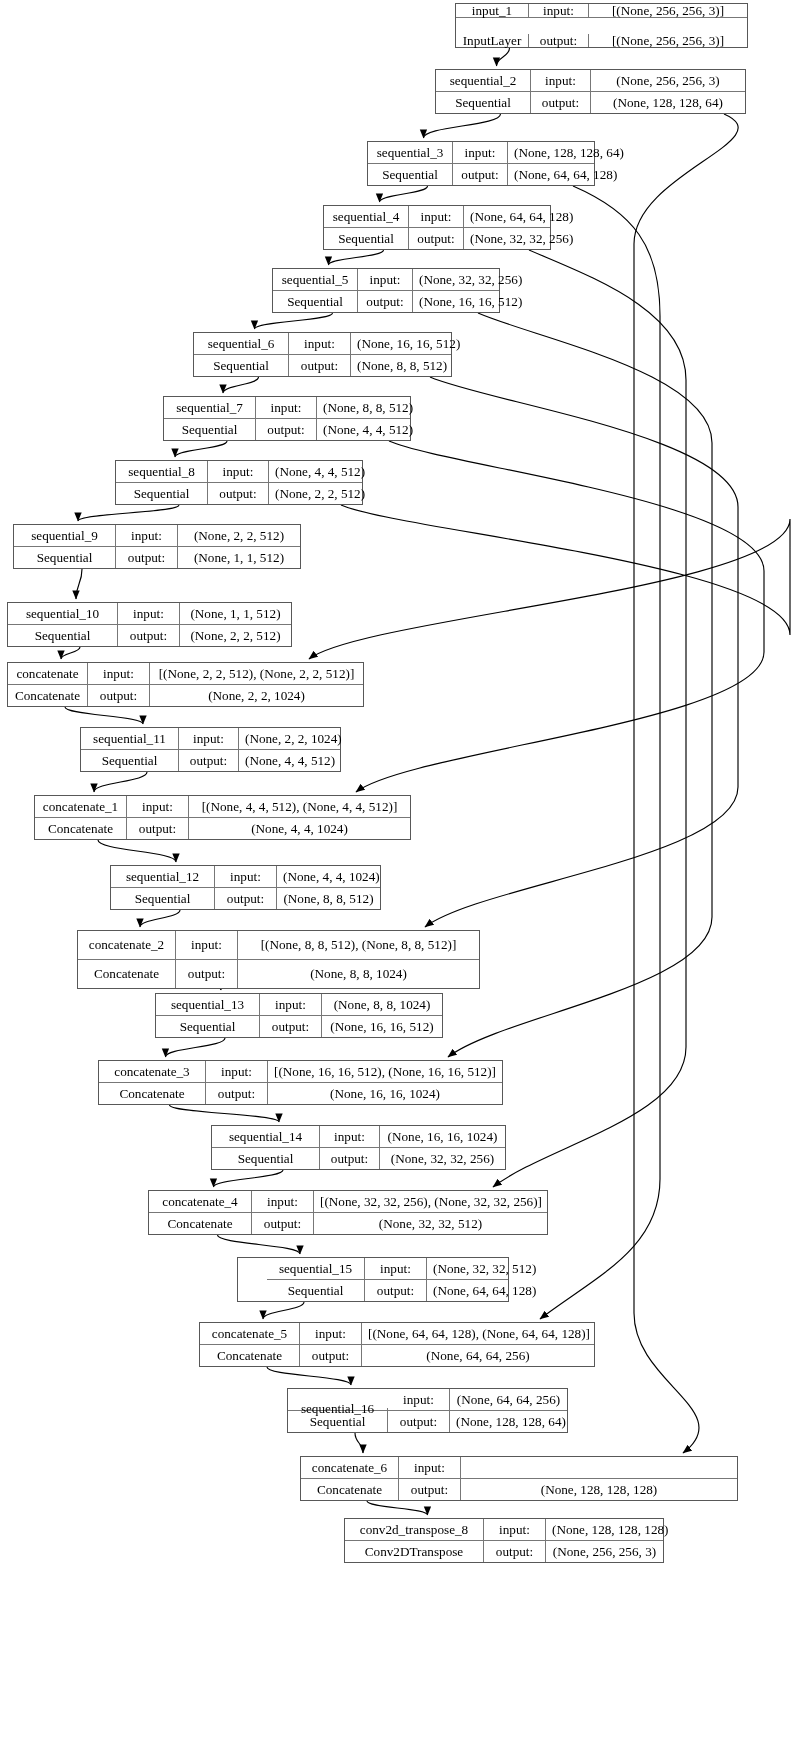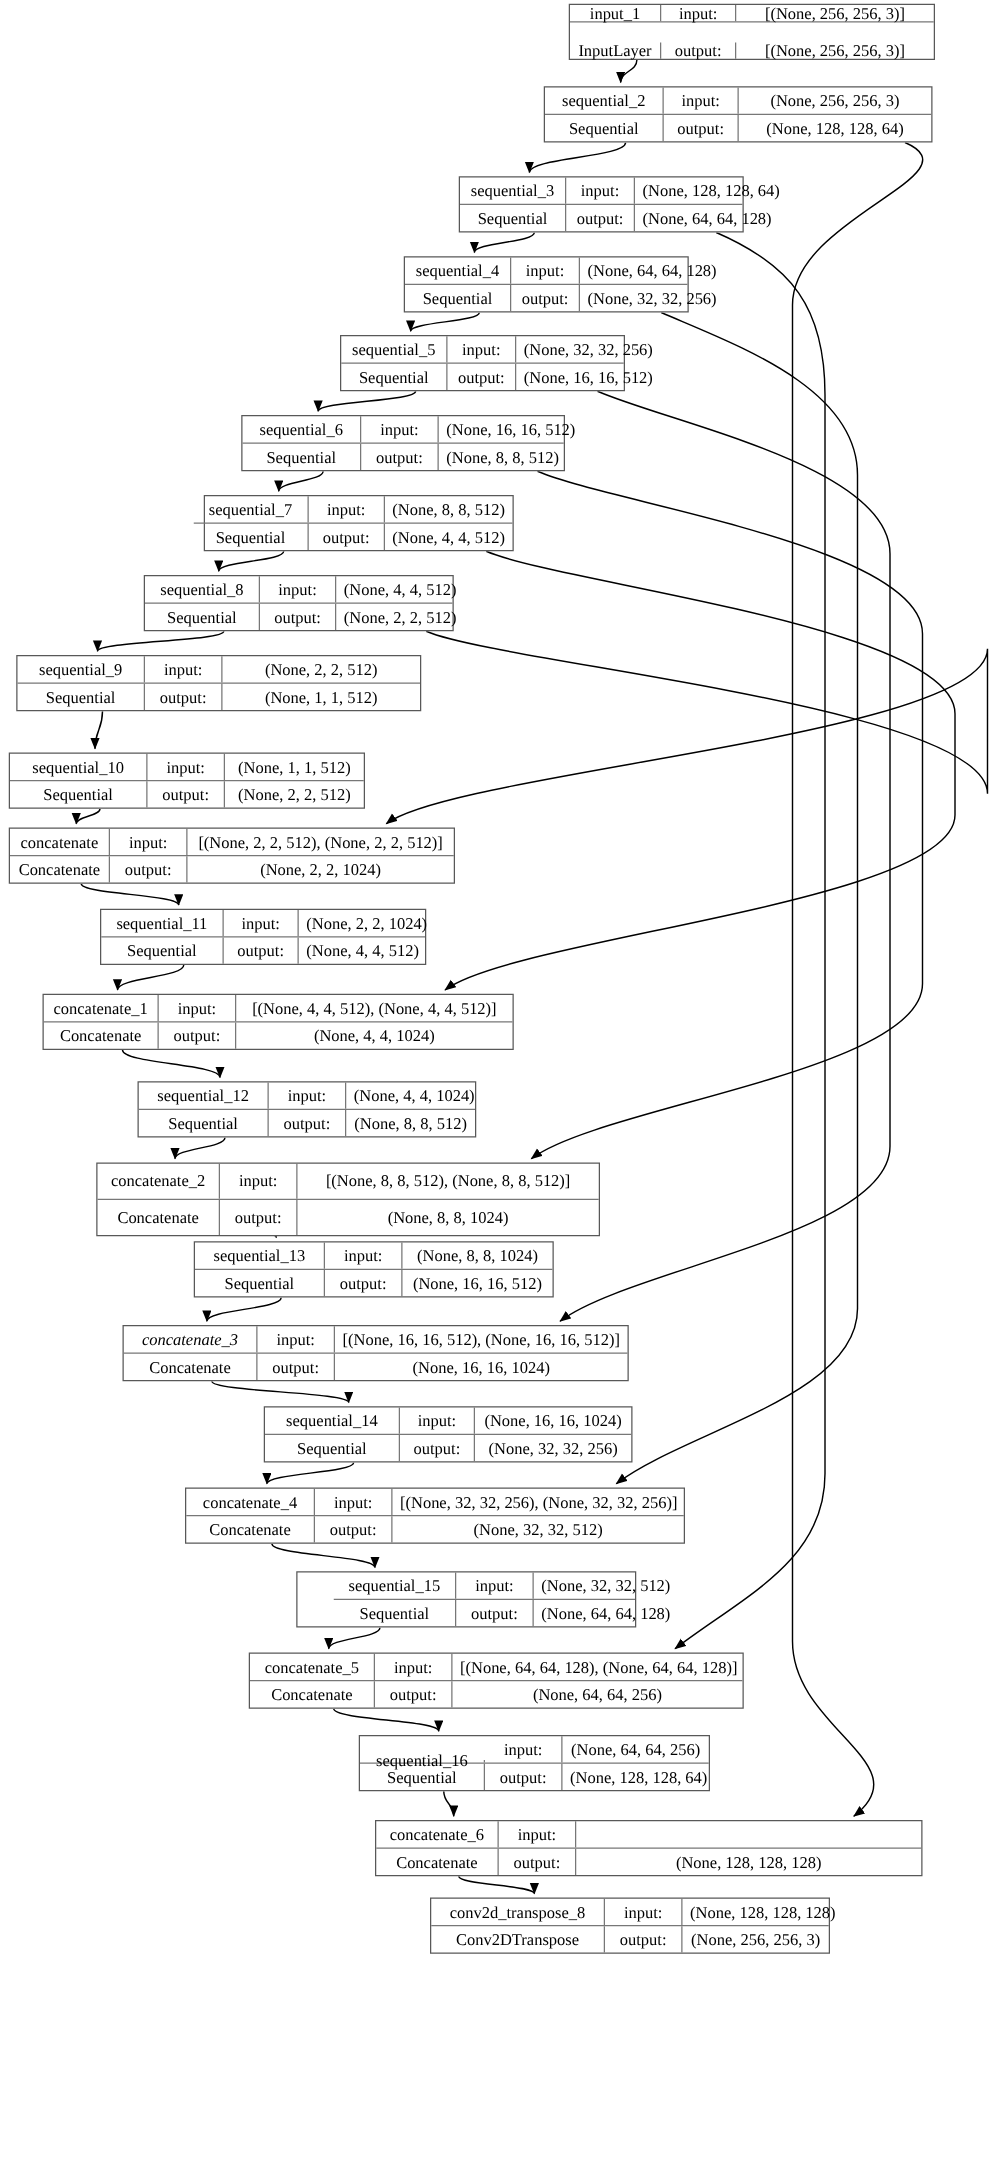--- a/index.html
+++ b/index.html
@@ -127,21 +127,21 @@
           <div class="cell c-name" style="width: 95px; flex: 0 0 95px;">sequential_6</div>
           <div class="cell c-io" style="width: 62px; flex: 0 0 62px;">input:</div>
           <div class="cell c-shape">(None, 16, 16, 512)</div>
         </div>
         <div class="nrow">
           <div class="cell c-name" style="width: 95px; flex: 0 0 95px;">Sequential</div>
           <div class="cell c-io" style="width: 62px; flex: 0 0 62px;">output:</div>
           <div class="cell c-merged">(None, 8, 8, 512)</div>
         </div>
       </div>
-      <div class="node" style="left: 163px; top: 396px; width: 248px; height: 45px; align-items: flex-end;">
+      <div class="node" style="left: 163px; top: 396px; width: 248px; height: 45px;">
         <div class="nrow top">
           <div class="cell c-name" style="width: 92px; flex: 0 0 92px;">sequential_7</div>
           <div class="cell c-io" style="width: 61px; flex: 0 0 61px;">input:</div>
           <div class="cell c-shape">(None, 8, 8, 512)</div>
         </div>
         <div class="nrow">
           <div class="cell c-name" style="width: 92px; flex: 0 0 92px;">Sequential</div>
           <div class="cell c-io" style="width: 61px; flex: 0 0 61px;">output:</div>
           <div class="cell c-merged">(None, 4, 4, 512)</div>
         </div>
@@ -151,21 +151,21 @@
           <div class="cell c-name" style="width: 92px; flex: 0 0 92px;">sequential_8</div>
           <div class="cell c-io" style="width: 61px; flex: 0 0 61px;">input:</div>
           <div class="cell c-shape">(None, 4, 4, 512)</div>
         </div>
         <div class="nrow">
           <div class="cell c-name" style="width: 92px; flex: 0 0 92px;">Sequential</div>
           <div class="cell c-io" style="width: 61px; flex: 0 0 61px;">output:</div>
           <div class="cell c-merged">(None, 2, 2, 512)</div>
         </div>
       </div>
-      <div class="node" style="left: 13px; top: 524px; width: 324px; height: 45px;">
+      <div class="node" style="left: 13px; top: 524px; width: 288px; height: 45px;">
         <div class="nrow top">
           <div class="cell c-name" style="width: 102px; flex: 0 0 102px;">sequential_9</div>
           <div class="cell c-io" style="width: 62px; flex: 0 0 62px;">input:</div>
           <div class="cell c-shape">(None, 2, 2, 512)</div>
         </div>
         <div class="nrow">
           <div class="cell c-name" style="width: 102px; flex: 0 0 102px;">Sequential</div>
           <div class="cell c-io" style="width: 62px; flex: 0 0 62px;">output:</div>
           <div class="cell c-merged">(None, 1, 1, 512)</div>
         </div>
@@ -249,21 +249,21 @@
           <div class="cell c-shape">(None, 8, 8, 1024)</div>
         </div>
         <div class="nrow">
           <div class="cell c-name" style="width: 104px; flex: 0 0 104px;">Sequential</div>
           <div class="cell c-io" style="width: 62px; flex: 0 0 62px;">output:</div>
           <div class="cell c-merged">(None, 16, 16, 512)</div>
         </div>
       </div>
       <div class="node" style="left: 98px; top: 1060px; width: 405px; height: 45px;">
         <div class="nrow top">
-          <div class="cell c-name" style="width: 107px; flex: 0 0 107px; font-style: italic;">concatenate_3</div>
+          <div class="cell c-name" style="width: 107px; flex: 0 0 107px;">concatenate_3</div>
           <div class="cell c-io" style="width: 62px; flex: 0 0 62px;">input:</div>
           <div class="cell c-shape">[(None, 16, 16, 512), (None, 16, 16, 512)]</div>
         </div>
         <div class="nrow">
           <div class="cell c-name" style="width: 107px; flex: 0 0 107px;">Concatenate</div>
           <div class="cell c-io" style="width: 62px; flex: 0 0 62px;">output:</div>
           <div class="cell c-merged">(None, 16, 16, 1024)</div>
         </div>
       </div>
       <div class="node" style="left: 211px; top: 1125px; width: 295px; height: 45px;">

